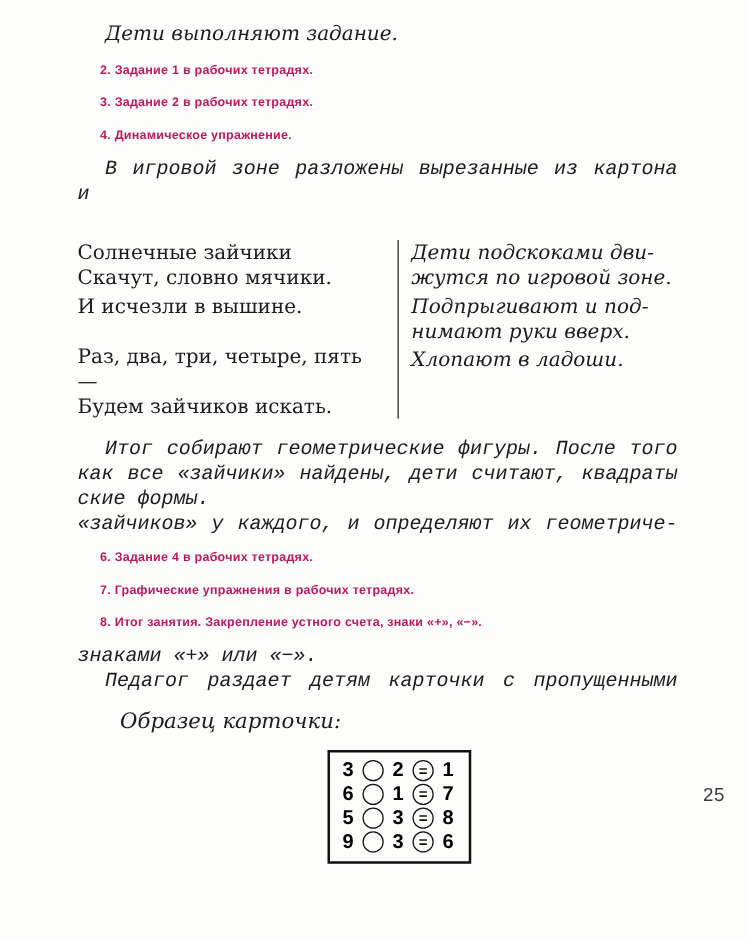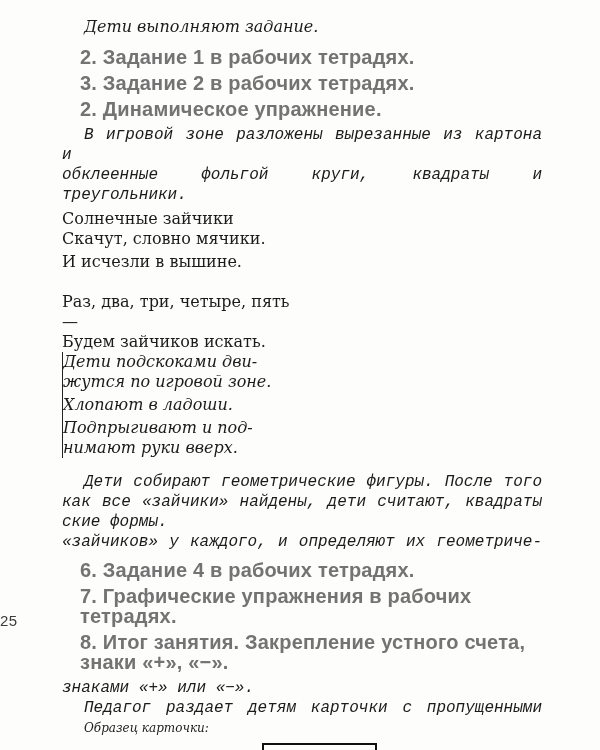--- a/index.html
+++ b/index.html
@@ -16,44 +16,44 @@
   }
   .jline{display:block;font-style:italic;font-size:16px;line-height:20px;
          text-align:justify;text-align-last:justify;}
   .jline.last{text-align-last:left;}
   .indent{text-indent:22px;}
   .plain-line{font-style:italic;font-size:16px;line-height:21px;margin:0;padding-left:22px;}
 
   
   .num-item{
     font-family:"Liberation Sans", sans-serif;
-    font-weight:bold;font-size:20px;line-height:20px;
-    color:#737373;margin:0 0 6px 18px;letter-spacing:0.2px;
+    font-weight:bold;font-size:10px;line-height:20px;
+    color:#be185d;margin:0 0 6px 18px;letter-spacing:0.2px;
   }
   .items{margin:0;}
   .items-top{margin-top:10px;}
   .items-bottom{margin-top:8px;}
 
   .para{margin:0;font-family:Liberation Mono, monospace;}
   .para-setup{margin-top:6px;}
   .para-collect{margin-top:8px;}
   .para-cards{margin-top:4px;}
 
   
-  .ex-table{display:flex;margin-top:0;padding:4px 0 6px 0;flex-direction:column;}
+  .ex-table{display:flex;margin-top:23px;padding:4px 0 6px 0;}
   .col-left{width:256px;box-sizing:border-box;padding-right:8px;}
-  .col-right{flex:1;border-left:1px solid #222;padding-left:0;}
+  .col-right{flex:1;border-left:1px solid #222;padding-left:10px;}
   .cell{white-space:pre-line;font-size:16px;line-height:20px;margin:0;}
   .col-left .cell{font-style:normal;}
   .col-right .cell{font-style:italic;}
   .cell + .cell{margin-top:3px;}
   .gap-top{margin-top:20px !important;}
   .gap-top-sm{margin-top:2px !important;}
 
-  .sample-label{font-style:italic;font-size:12px;line-height:21px;margin:0;padding-left:22px;}
+  .sample-label{font-style:italic;font-size:17px;line-height:21px;margin:12px;padding-left:22px;}
 
   
   .card{
     width:fit-content;
     margin:4px 0 0 200px;
     border:2px solid #111;
     padding:5px 11px 6px 9px;
     background:#fdfdfc;
   }
   .card-row{display:flex;align-items:center;height:19px;column-gap:6px;}
@@ -68,63 +68,62 @@
   .eq-circle{
     width:15px;height:15px;border:1.6px solid #111;border-radius:50%;
     display:flex;align-items:center;justify-content:center;flex:0 0 auto;
   }
   .eq-circle span{
     font-family:"Liberation Sans", sans-serif;font-weight:bold;
     font-size:12px;line-height:1;color:#111;transform:translateY(-0.5px);
   }
 
   .page-number{
-    position:absolute;left:0;right:20px;bottom:22px;
-    text-align:left;
+    position:absolute;left:0;right:20px;bottom:6px;
+    text-align:right;
     font-family:"Liberation Sans", sans-serif;
     font-size:15px;color:#3c3c3c;letter-spacing:0.5px;
   }
 </style>
 </head>
 <body>
 
 <div class="page">
 
   <p class="plain-line">Дети выполняют задание.</p>
 
   <div class="items items-top">
     <div class="num-item">2. Задание 1 в рабочих тетрадях.</div>
     <div class="num-item">3. Задание 2 в рабочих тетрадях.</div>
-    <div class="num-item">2. Динамическое упражнение.</div>
+    <div class="num-item">4. Динамическое упражнение.</div>
   </div>
 
   <p class="para para-setup">
     <span class="jline indent">В игровой зоне разложены вырезанные из картона и</span>
-    <span class="jline last">обклеенные фольгой круги, квадраты и треугольники.</span>
   </p>
 
   <div class="ex-table">
     <div class="col-left">
       <p class="cell">Солнечные зайчики
 Скачут, словно мячики.</p>
       <p class="cell">И исчезли в вышине.</p>
       <p class="cell gap-top">Раз, два, три, четыре, пять —
 Будем зайчиков искать.</p>
     </div>
     <div class="col-right">
       <p class="cell">Дети подскоками дви-
 жутся по игровой зоне.</p>
-      <p class="cell">Хлопают в ладоши.</p>
       <p class="cell">Подпрыгивают и под-
 нимают руки вверх.</p>
+      <p class="cell">Хлопают в ладоши.</p>
     </div>
   </div>
 
   <p class="para para-collect">
-    <span class="jline indent">Дети собирают геометрические фигуры. После того</span>
+    <span class="jline indent">Итог собирают геометрические фигуры. После того</span>
     <span class="jline">как все «зайчики» найдены, дети считают, квадраты</span>
     <span class="jline last">ские формы.</span>
     <span class="jline">«зайчиков» у каждого, и определяют их геометриче-</span>
   </p>
 
   <div class="items items-bottom">
     <div class="num-item">6. Задание 4 в рабочих тетрадях.</div>
     <div class="num-item">7. Графические упражнения в рабочих тетрадях.</div>
     <div class="num-item">8. Итог занятия. Закрепление устного счета, знаки «+», «−».</div>
   </div>

